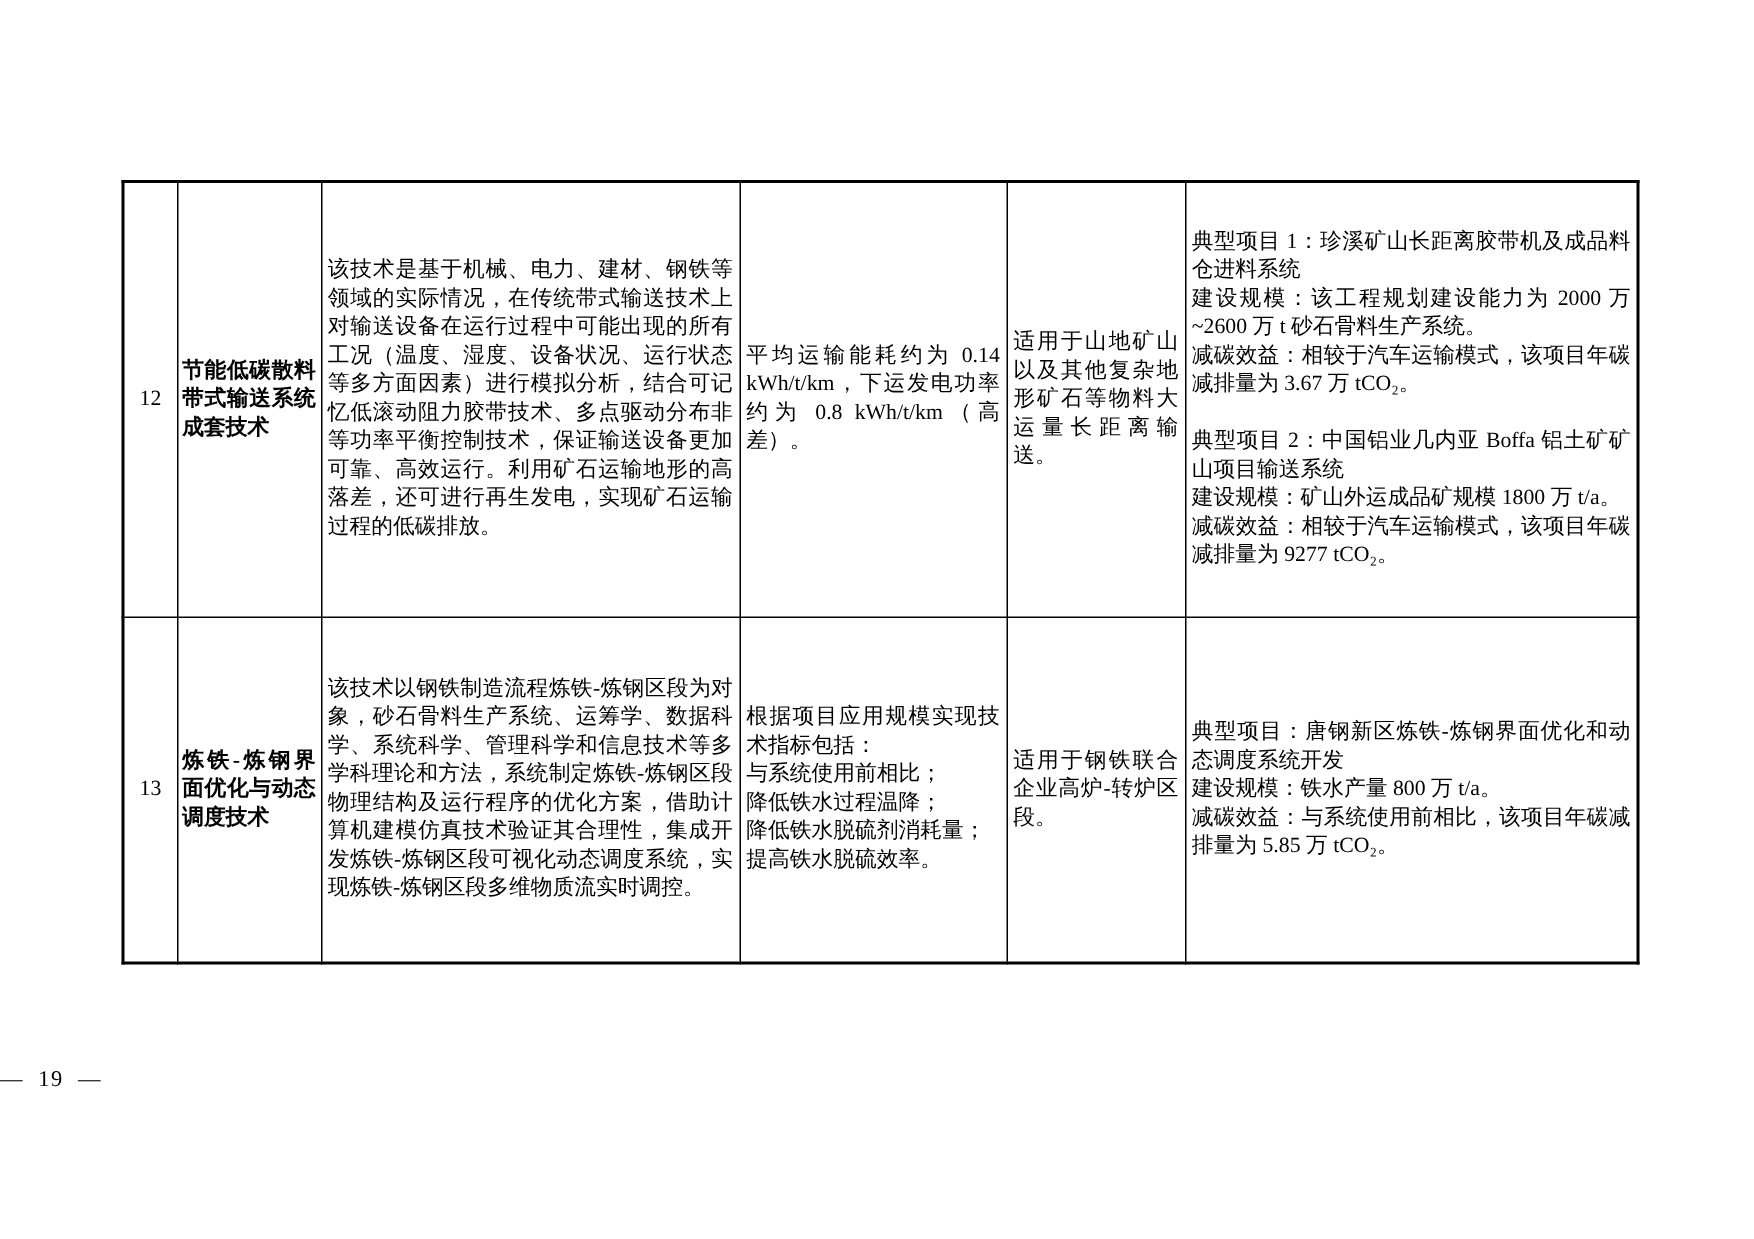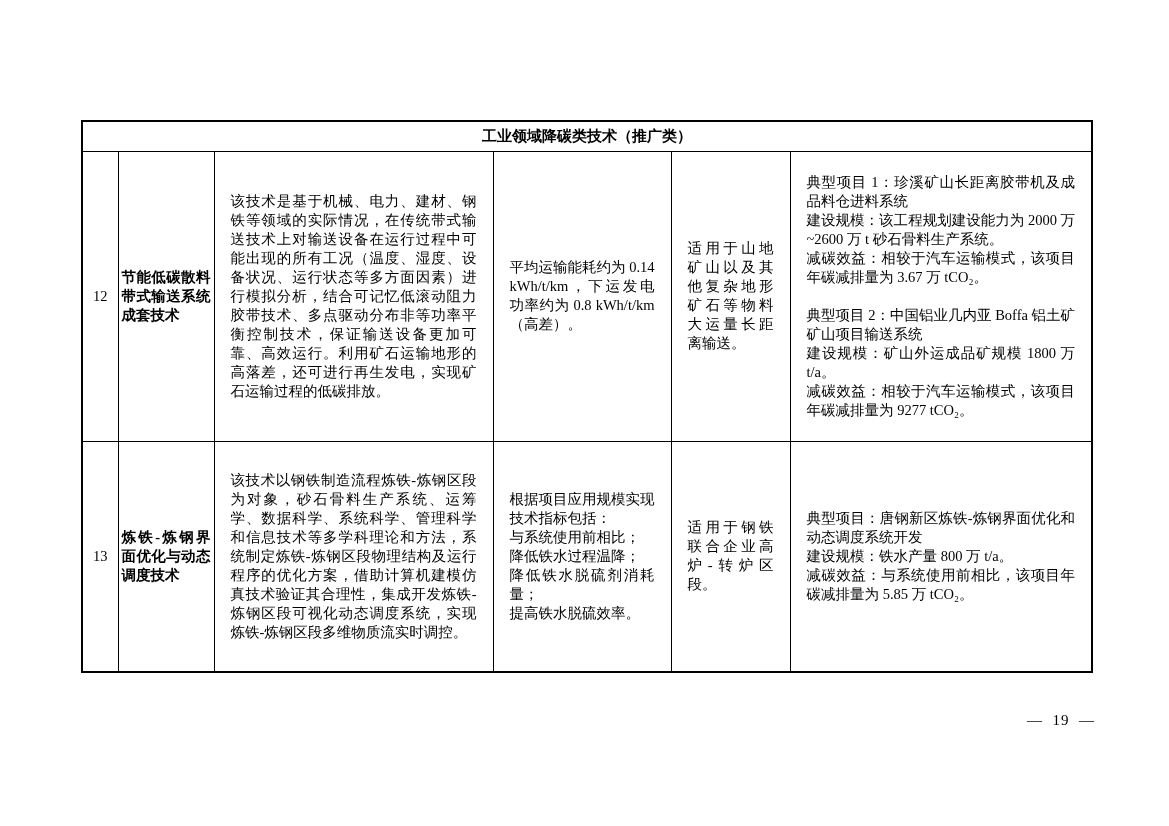--- a/index.html
+++ b/index.html
@@ -40,54 +40,51 @@
     text-align: center;
     font-weight: bold;
     height: 32px;
   }
   .cell-index { text-align: center; margin-top: 19px; }
   .cell-name  { text-align: justify; padding: 2px 3px; font-weight: bold; }
   .cell-content, .cell-params, .cell-scope, .cell-projects {
     text-align: justify;
     text-align-last: left;
     white-space: pre-wrap;
-    padding: 2px 16px;
+    padding: 2px 4px;
   }
   .row-12 { height: 290px; }
   .row-13 { height: 231px; }
 
   .footer {
     position: absolute;
     left: 0;
     top: 712px;
     width: 1095px;
-    text-align: right;
+    text-align: left;
     font-size: 15px;
     letter-spacing: 1px;
     white-space: pre;
   }
 </style>
 </head>
 <body>
 
 <div class="page">
 
   <table class="doc-table">
     <colgroup>
       <col style="width:36px">
       <col style="width:96px">
       <col style="width:279px">
       <col style="width:178px">
       <col style="width:119px">
       <col style="width:302px">
     </colgroup>
     <tbody>
-      <tr>
-        <td class="title-cell" colspan="6">工业领域降碳类技术（推广类）</td>
-      </tr>
       <tr class="row-12">
         <td class="cell-index">12</td>
         <td class="cell-name">节能低碳散料带式输送系统成套技术</td>
         <td class="cell-content">该技术是基于机械、电力、建材、钢铁等领域的实际情况，在传统带式输送技术上对输送设备在运行过程中可能出现的所有工况（温度、湿度、设备状况、运行状态等多方面因素）进行模拟分析，结合可记忆低滚动阻力胶带技术、多点驱动分布非等功率平衡控制技术，保证输送设备更加可靠、高效运行。利用矿石运输地形的高落差，还可进行再生发电，实现矿石运输过程的低碳排放。</td>
         <td class="cell-params">平均运输能耗约为 0.14 kWh/t/km，下运发电功率约为 0.8 kWh/t/km（高差）。</td>
         <td class="cell-scope">适用于山地矿山以及其他复杂地形矿石等物料大运量长距离输送。</td>
         <td class="cell-projects">典型项目 1：珍溪矿山长距离胶带机及成品料仓进料系统
 建设规模：该工程规划建设能力为 2000 万~2600 万 t 砂石骨料生产系统。
 减碳效益：相较于汽车运输模式，该项目年碳减排量为 3.67 万 tCO₂。
 

